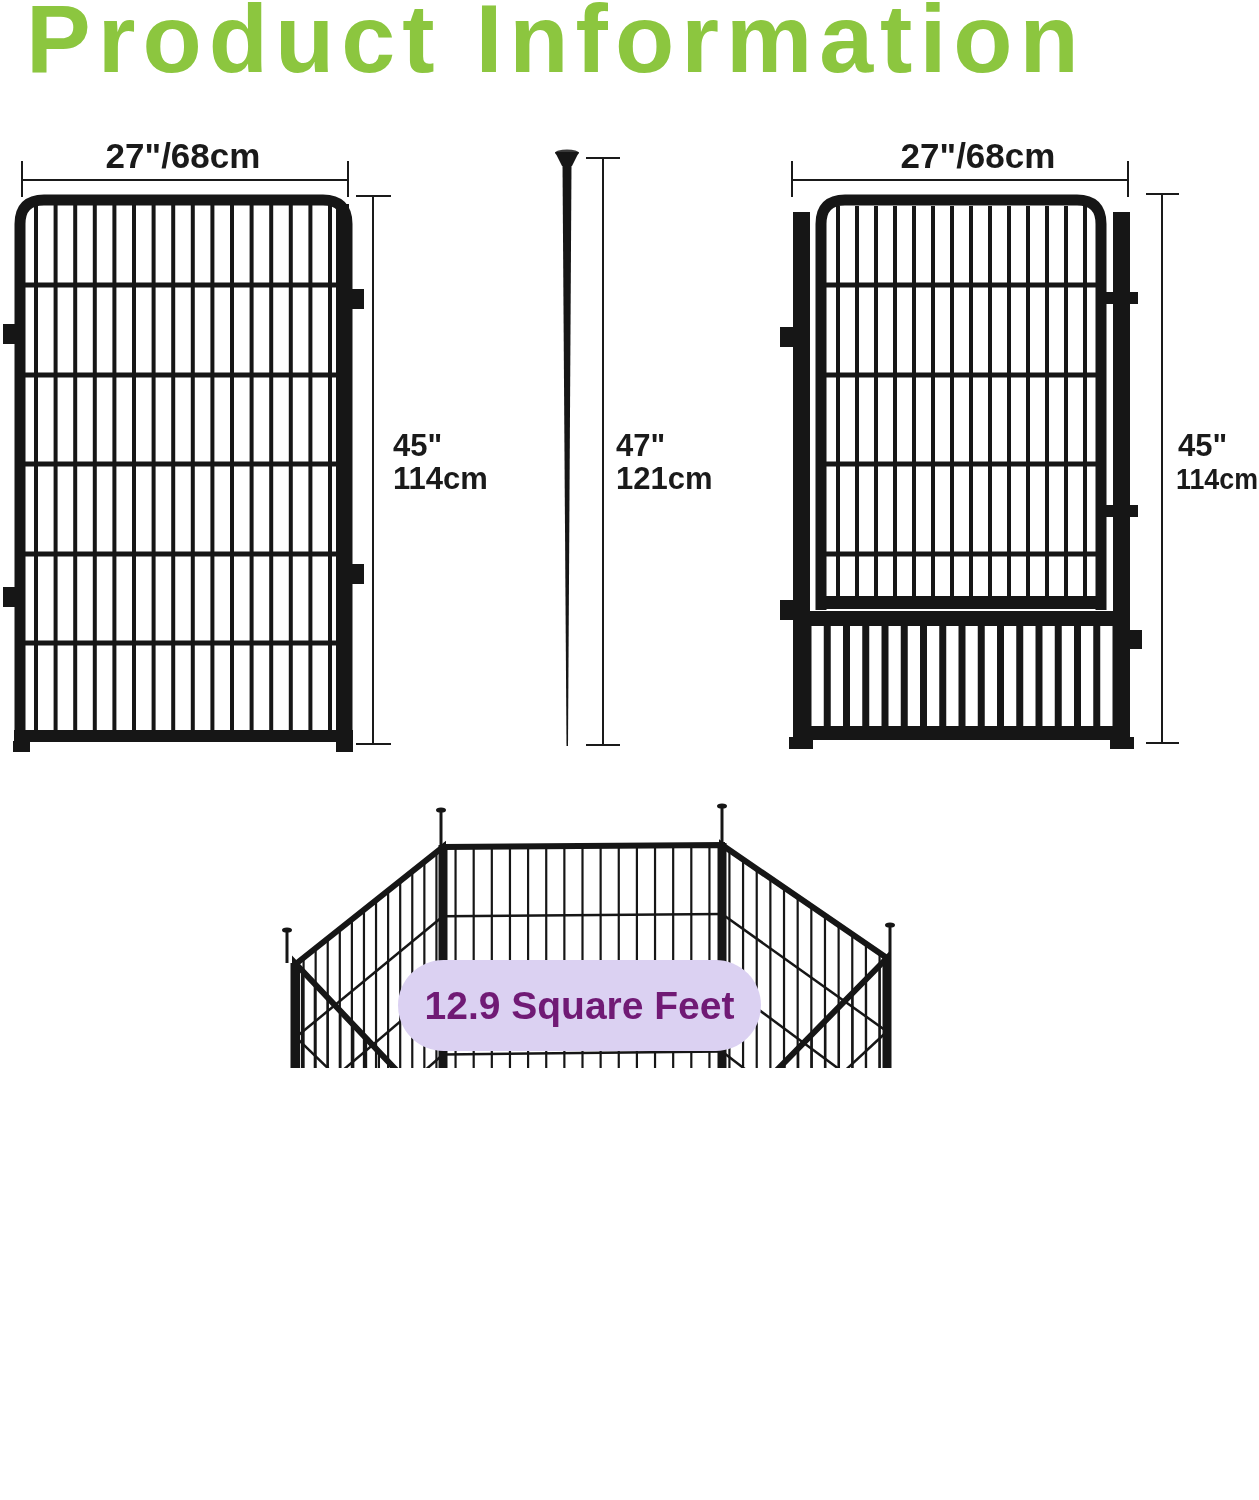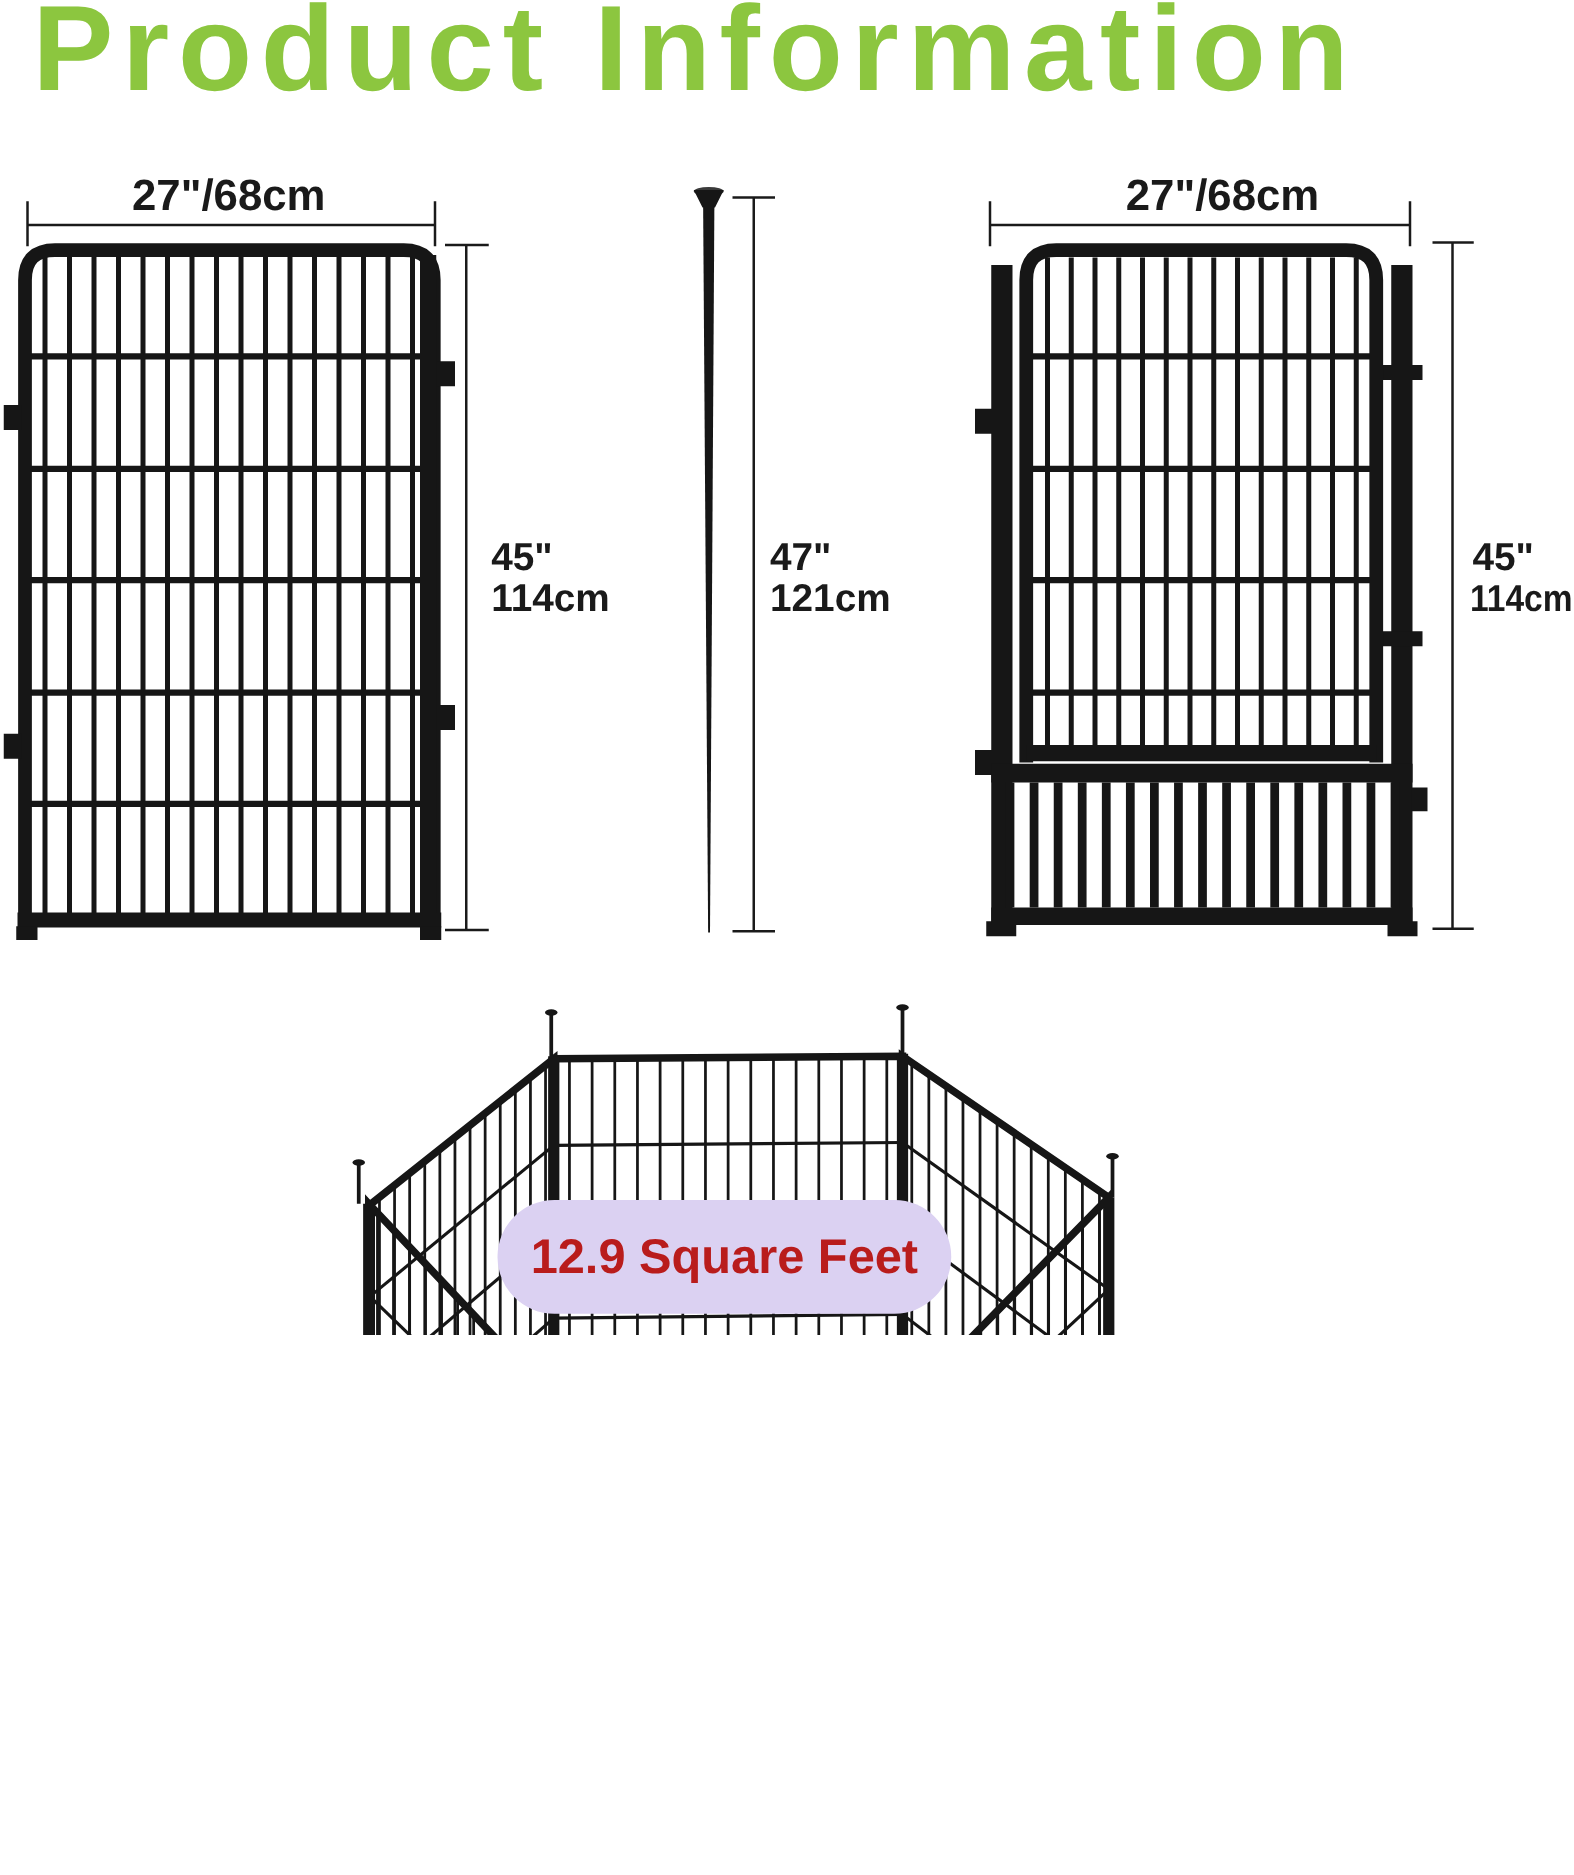--- a/index.html
+++ b/index.html
@@ -290,16 +290,16 @@
         <line x1="450" y1="1125" x2="450" y2="1483" stroke="#161616" stroke-width="10"></line>
         <ellipse cx="450" cy="1117" rx="5" ry="4" fill="#161616"></ellipse>
         <line x1="723" y1="1123" x2="723" y2="1480" stroke="#161616" stroke-width="10"></line>
         <ellipse cx="723" cy="1115" rx="5" ry="4" fill="#161616"></ellipse>
         <line x1="252" y1="1442" x2="298" y2="1468" stroke="#c9c9c9" stroke-width="6" opacity="0.55"></line>
         <line x1="886" y1="1402" x2="928" y2="1427" stroke="#c9c9c9" stroke-width="6" opacity="0.55"></line>
         <ellipse cx="586" cy="1489" rx="150" ry="5" fill="#e8e8e8" opacity="0.6"></ellipse>
       </g>
   </svg>
 
-  <div class="pill" style="background: rgb(219, 209, 242); color: #b91c1c;">
+  <div class="pill" style="background: rgb(219, 209, 242); color: #701a75;">
     <span>12.9 Square Feet</span>
   </div>
 </div>
 
 </body></html>

